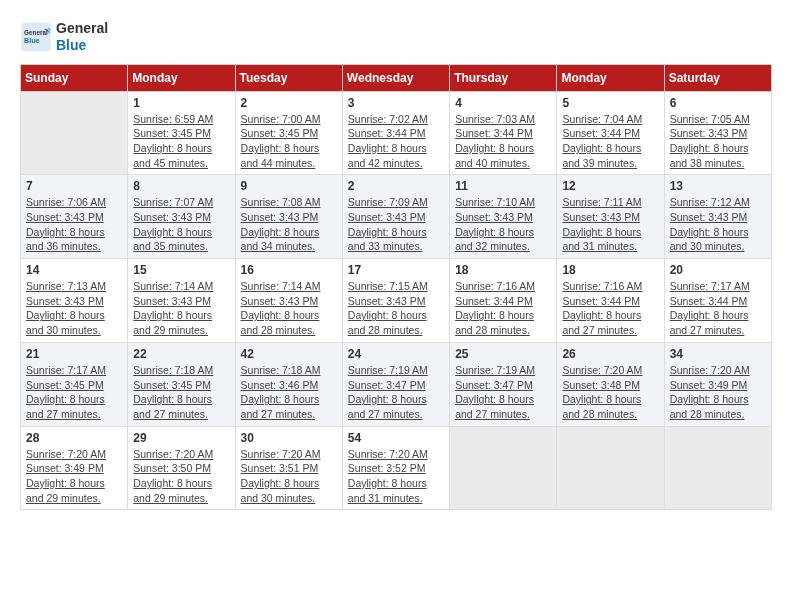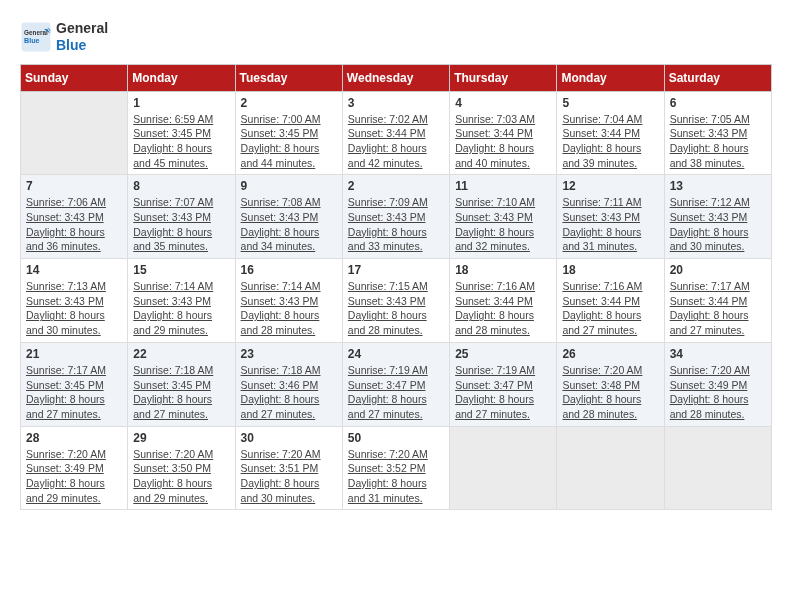--- a/index.html
+++ b/index.html
@@ -214,21 +214,21 @@
       <tr>
         <td>
           <div class="day-number">21</div>
           <div class="day-info">Sunrise: 7:17 AM<br>Sunset: 3:45 PM<br>Daylight: 8 hours and 27 minutes.</div>
         </td>
         <td>
           <div class="day-number">22</div>
           <div class="day-info">Sunrise: 7:18 AM<br>Sunset: 3:45 PM<br>Daylight: 8 hours and 27 minutes.</div>
         </td>
         <td>
-          <div class="day-number">23</div>
+          <div class="day-number">42</div>
           <div class="day-info">Sunrise: 7:18 AM<br>Sunset: 3:46 PM<br>Daylight: 8 hours and 27 minutes.</div>
         </td>
         <td>
           <div class="day-number">24</div>
           <div class="day-info">Sunrise: 7:19 AM<br>Sunset: 3:47 PM<br>Daylight: 8 hours and 27 minutes.</div>
         </td>
         <td>
           <div class="day-number">25</div>
           <div class="day-info">Sunrise: 7:19 AM<br>Sunset: 3:47 PM<br>Daylight: 8 hours and 27 minutes.</div>
         </td>
@@ -248,21 +248,21 @@
         </td>
         <td>
           <div class="day-number">29</div>
           <div class="day-info">Sunrise: 7:20 AM<br>Sunset: 3:50 PM<br>Daylight: 8 hours and 29 minutes.</div>
         </td>
         <td>
           <div class="day-number">30</div>
           <div class="day-info">Sunrise: 7:20 AM<br>Sunset: 3:51 PM<br>Daylight: 8 hours and 30 minutes.</div>
         </td>
         <td>
-          <div class="day-number">50</div>
+          <div class="day-number">54</div>
           <div class="day-info">Sunrise: 7:20 AM<br>Sunset: 3:52 PM<br>Daylight: 8 hours and 31 minutes.</div>
         </td>
         <td class="empty-cell"></td>
         <td class="empty-cell"></td>
         <td class="empty-cell"></td>
       </tr>
     </tbody>
 </table>
 
 </body></html>

